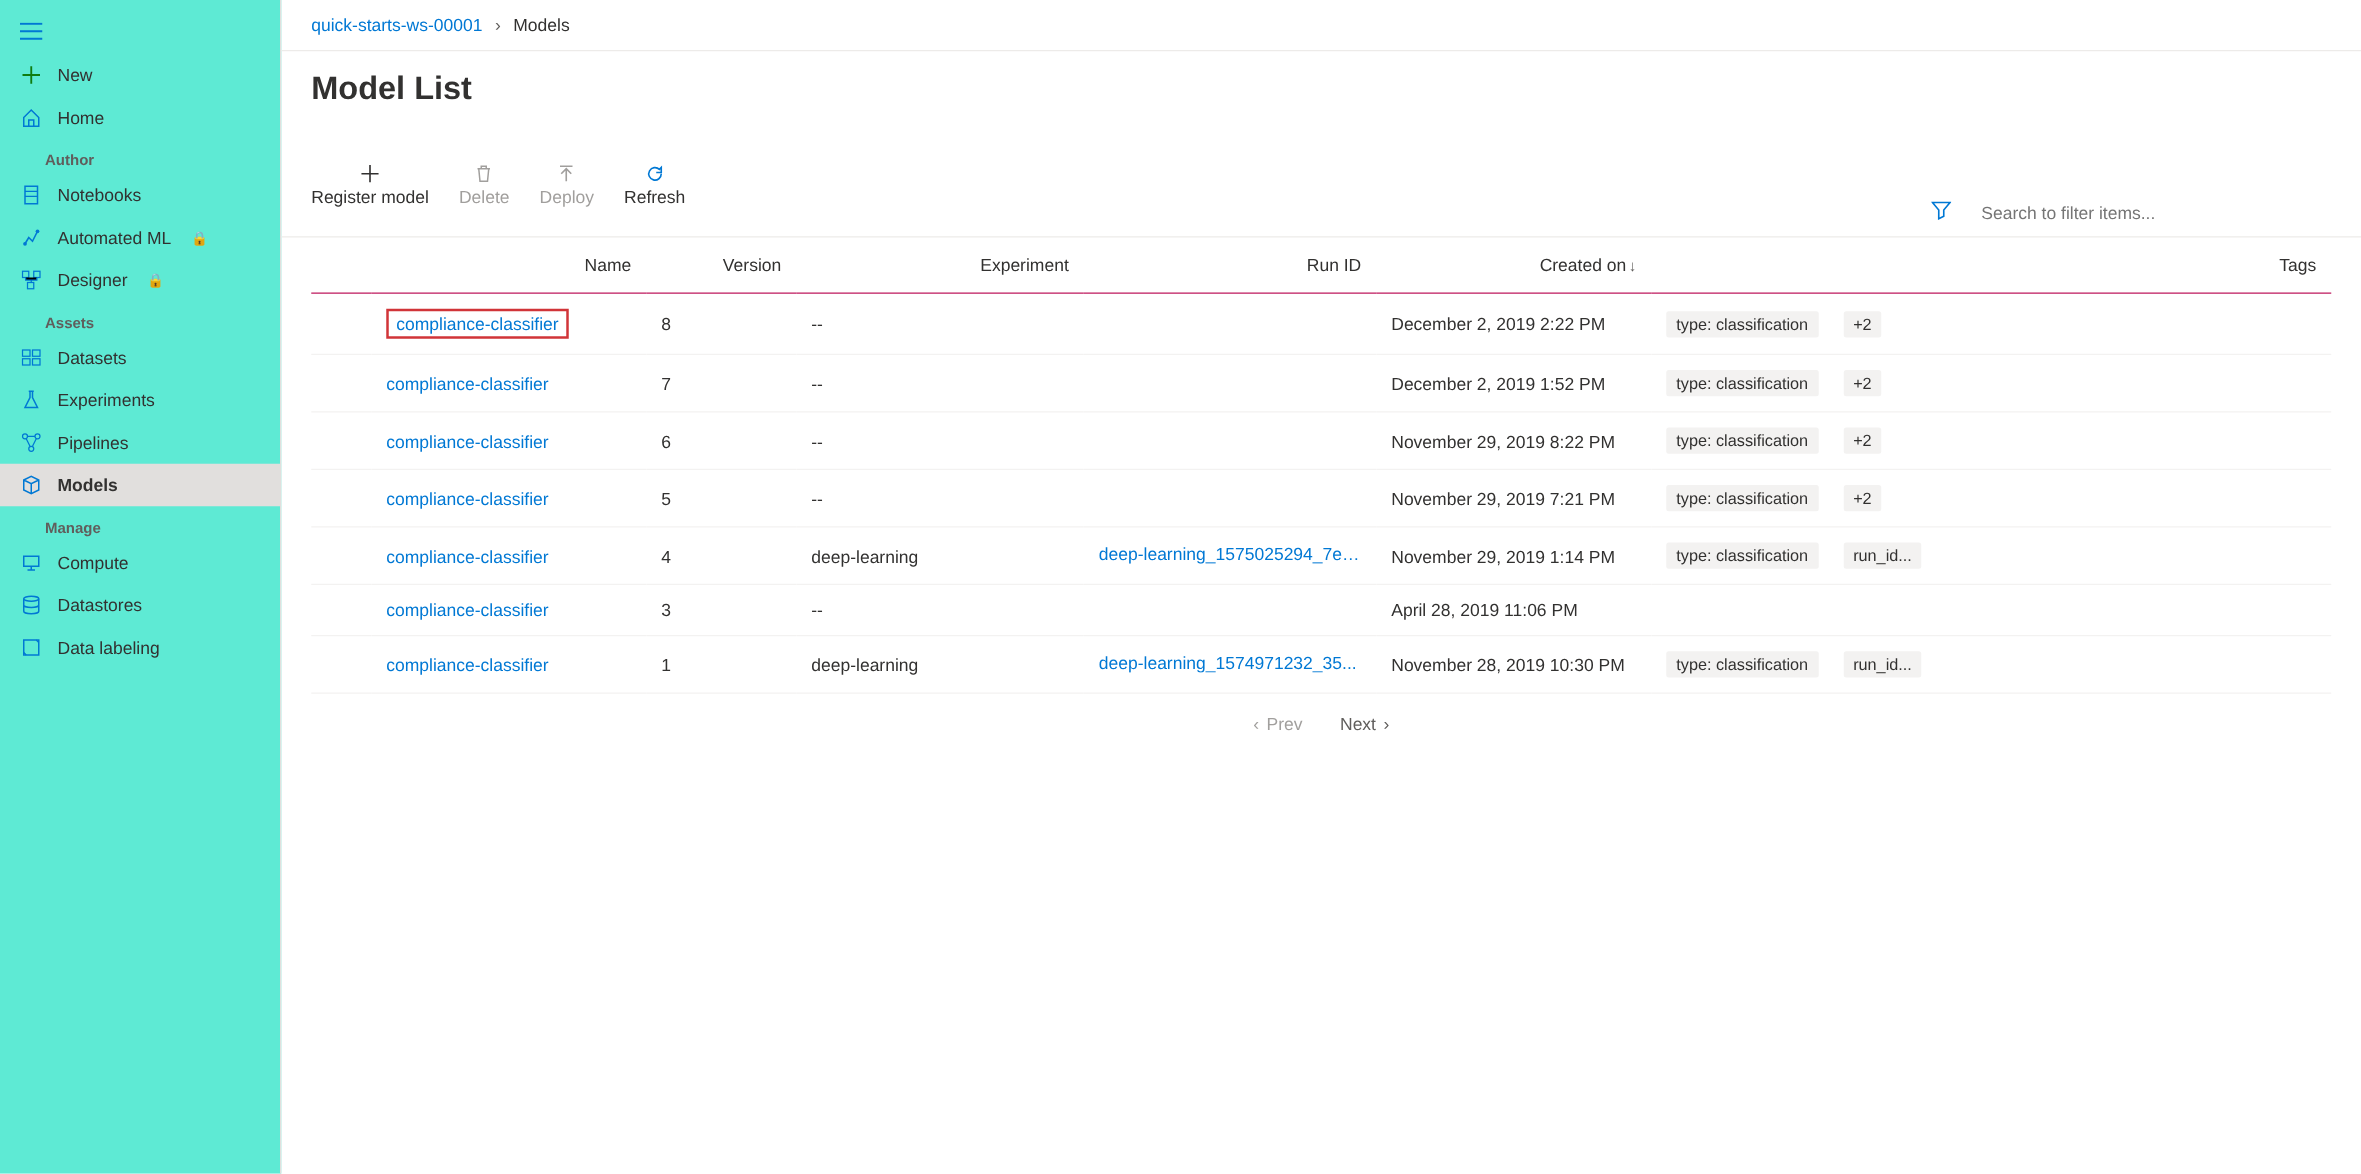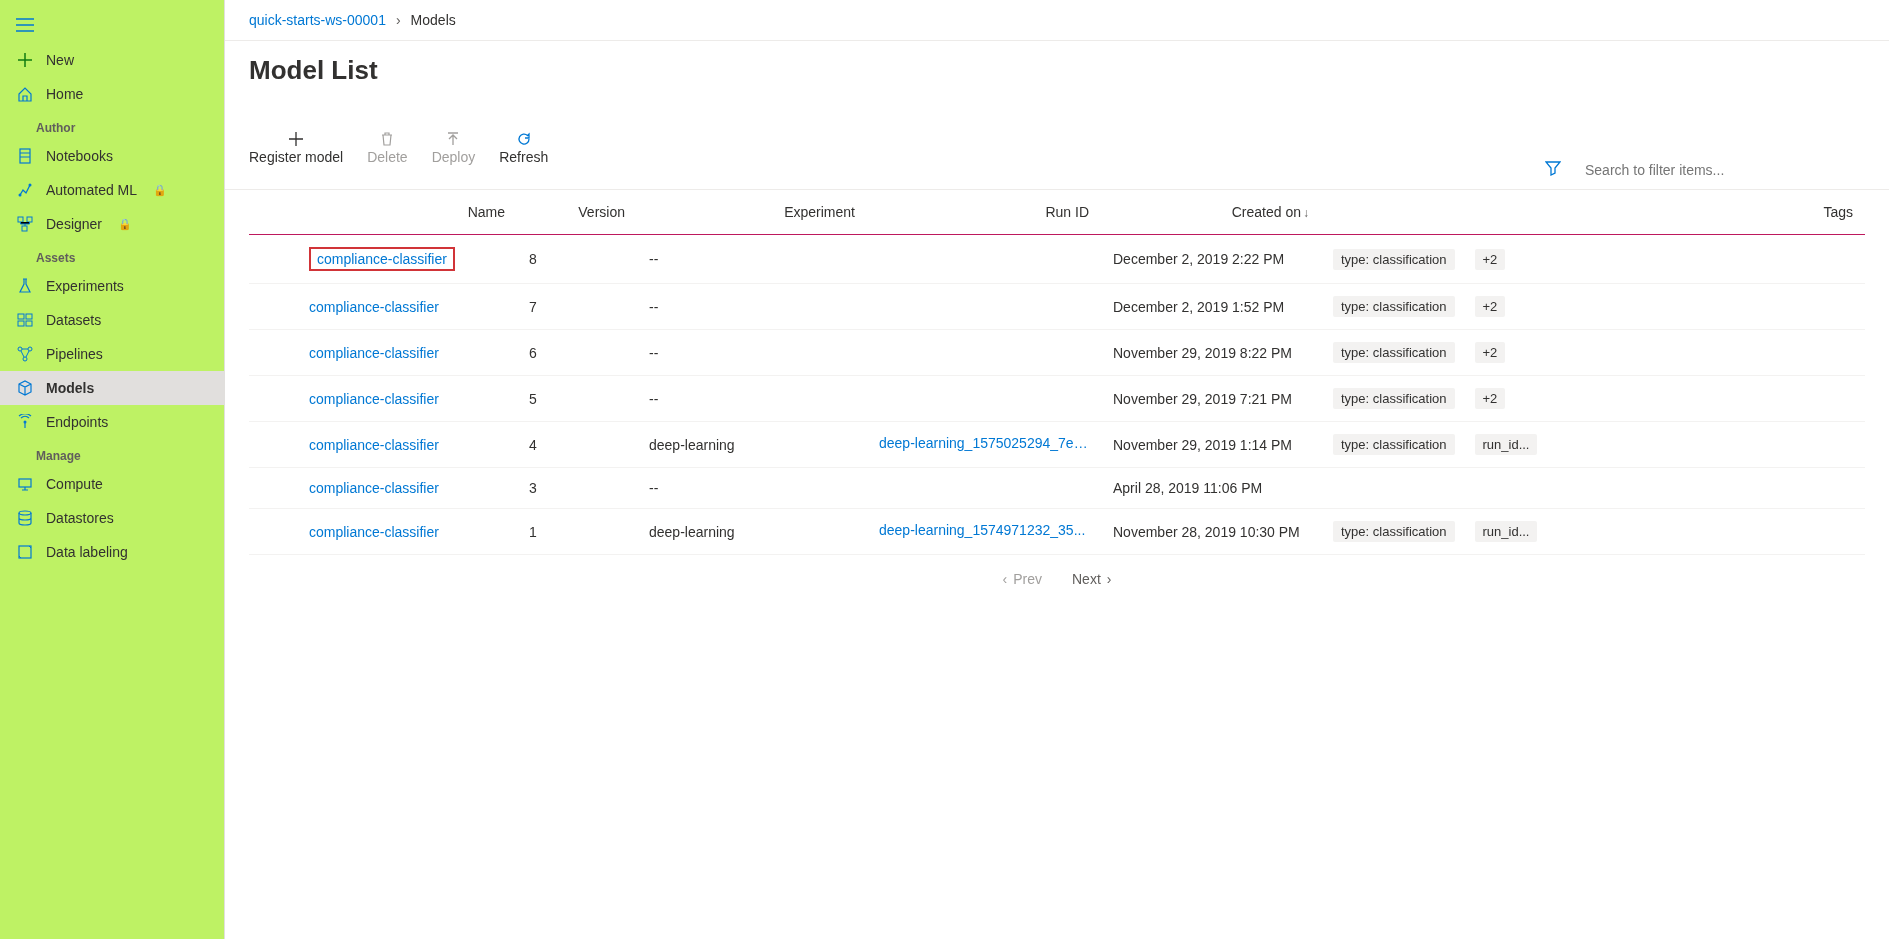--- a/index.html
+++ b/index.html
@@ -1,18 +1,18 @@
 <!DOCTYPE html>
 <html><head>
   <meta charset="utf-8">
   <style>
     * { box-sizing: border-box; margin: 0; padding: 0; }
     body { font-family: 'Segoe UI', Tahoma, sans-serif; font-size: 14px; color: #323130; background: #fff; }
     .app { display: flex; height: 100vh; }
-    .sidebar { width: 225px; background: #bef264; border-right: 1px solid #e1dfdd; padding-top: 10px; }
+    .sidebar { width: 225px; background: #5eead4; border-right: 1px solid #e1dfdd; padding-top: 10px; }
     .sidebar-item { display: flex; align-items: center; padding: 8px 16px; cursor: pointer; gap: 12px; }
     .sidebar-item.active { background: #e1dfdd; font-weight: 600; }
     .sidebar-item .icon { width: 18px; height: 18px; display: flex; align-items: center; justify-content: center; color: #0078d4; flex-shrink: 0; }
     .sidebar-item.new-item .icon { color: #107c10; }
     .sidebar-section { font-size: 12px; color: #605e5c; padding: 10px 16px 4px 36px; font-weight: bold; }
     .hamburger { padding: 8px 16px; cursor: pointer; color: #0078d4; }
     .lock { font-size: 11px; margin-left: 4px; color: #605e5c; }
     .main { flex: 1; display: flex; flex-direction: column; overflow: hidden; }
     .breadcrumb { display: flex; align-items: center; padding: 12px 24px; border-bottom: 1px solid #edebe9; gap: 10px; font-size: 14px; }
     .breadcrumb a { color: #0078d4; text-decoration: none; }
@@ -109,68 +109,59 @@
         </span>
       <span>Designer</span>
       <span class="lock">🔒</span>
     </div>
 
     <div class="sidebar-section">Assets</div>
 
     <div class="sidebar-item">
       <span class="icon">
           <svg width="16" height="16" viewBox="0 0 16 16">
-            <path d="M6 1h4M7 1v5l-4 8h10l-4-8V1" fill="none" stroke="#0078d4" stroke-width="1.2"></path>
-          </svg>
-        </span>
-      <span>Experiments</span>
-    </div>
-
-    <div class="sidebar-item">
-      <span class="icon">
-          <svg width="16" height="16" viewBox="0 0 16 16">
             <rect x="1" y="2" width="6" height="5" fill="none" stroke="#0078d4"></rect>
             <rect x="9" y="2" width="6" height="5" fill="none" stroke="#0078d4"></rect>
             <rect x="1" y="9" width="6" height="5" fill="none" stroke="#0078d4"></rect>
             <rect x="9" y="9" width="6" height="5" fill="none" stroke="#0078d4"></rect>
           </svg>
         </span>
       <span>Datasets</span>
     </div>
 
     <div class="sidebar-item">
       <span class="icon">
           <svg width="16" height="16" viewBox="0 0 16 16">
+            <path d="M6 1h4M7 1v5l-4 8h10l-4-8V1" fill="none" stroke="#0078d4" stroke-width="1.2"></path>
+          </svg>
+        </span>
+      <span>Experiments</span>
+    </div>
+
+    <div class="sidebar-item">
+      <span class="icon">
+          <svg width="16" height="16" viewBox="0 0 16 16">
             <circle cx="3" cy="3" r="2" fill="none" stroke="#0078d4"></circle>
             <circle cx="13" cy="3" r="2" fill="none" stroke="#0078d4"></circle>
             <circle cx="8" cy="13" r="2" fill="none" stroke="#0078d4"></circle>
             <path d="M5 3h6M4 5l3 6M12 5l-3 6" stroke="#0078d4"></path>
           </svg>
         </span>
       <span>Pipelines</span>
     </div>
 
     <div class="sidebar-item active">
       <span class="icon">
           <svg width="16" height="16" viewBox="0 0 16 16">
             <path d="M2 4l6-3 6 3v8l-6 3-6-3V4z M2 4l6 3 6-3 M8 7v8" fill="none" stroke="#0078d4" stroke-width="1.2"></path>
           </svg>
         </span>
       <span>Models</span>
     </div>
 
-    <div class="sidebar-item">
-      <span class="icon">
-          <svg width="16" height="16" viewBox="0 0 16 16">
-            <path d="M4 4a6 6 0 0 1 8 0M2 2a9 9 0 0 1 12 0M8 8v6" fill="none" stroke="#0078d4" stroke-width="1.2"></path>
-            <circle cx="8" cy="8" r="1.5" fill="#0078d4"></circle>
-          </svg>
-        </span>
-      <span>Endpoints</span>
-    </div>
 
     <div class="sidebar-section">Manage</div>
 
     <div class="sidebar-item">
       <span class="icon">
           <svg width="16" height="16" viewBox="0 0 16 16">
             <rect x="2" y="3" width="12" height="8" fill="none" stroke="#0078d4" stroke-width="1.2"></rect>
             <path d="M5 14h6M8 11v3" stroke="#0078d4" stroke-width="1.2"></path>
           </svg>
         </span>

